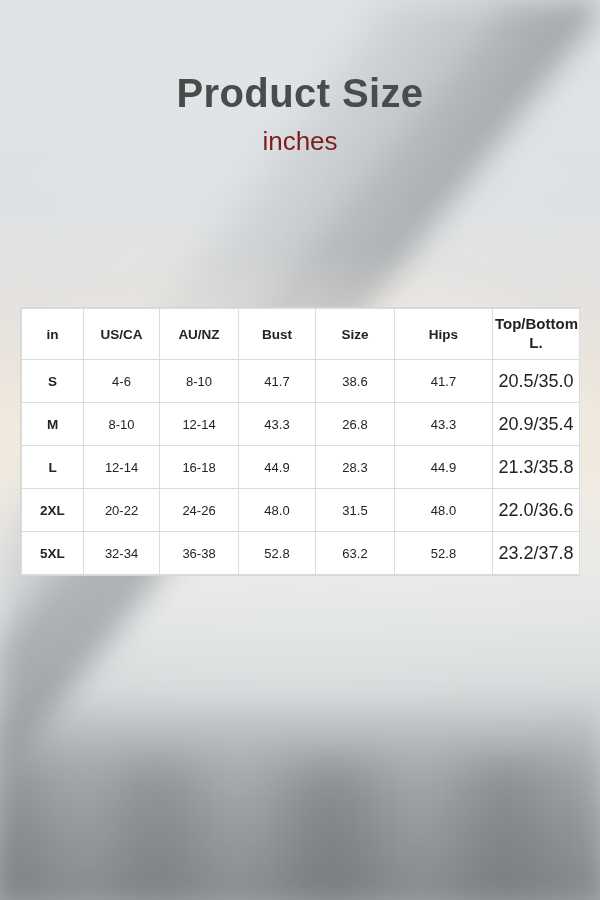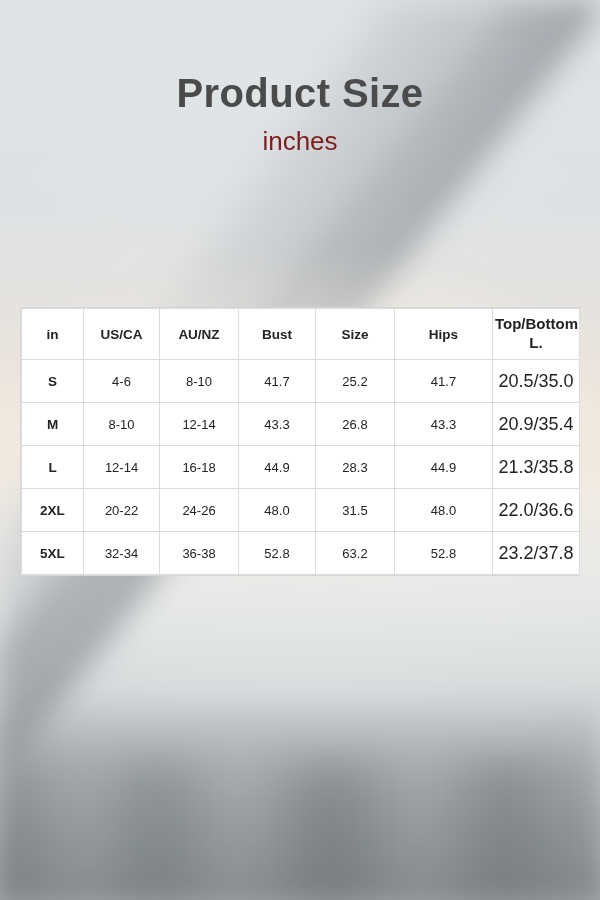--- a/index.html
+++ b/index.html
@@ -195,21 +195,21 @@
           <th>Hips</th>
           <th class="col-last">Top/Bottom L.</th>
         </tr>
       </thead>
       <tbody>
         <tr>
           <td class="size-cell">S</td>
           <td>4-6</td>
           <td>8-10</td>
           <td>41.7</td>
-          <td>25.2</td>
+          <td>38.6</td>
           <td>41.7</td>
           <td class="last-cell">20.5/35.0</td>
         </tr>
         <tr>
           <td class="size-cell">M</td>
           <td>8-10</td>
           <td>12-14</td>
           <td>43.3</td>
           <td>26.8</td>
           <td>43.3</td>

